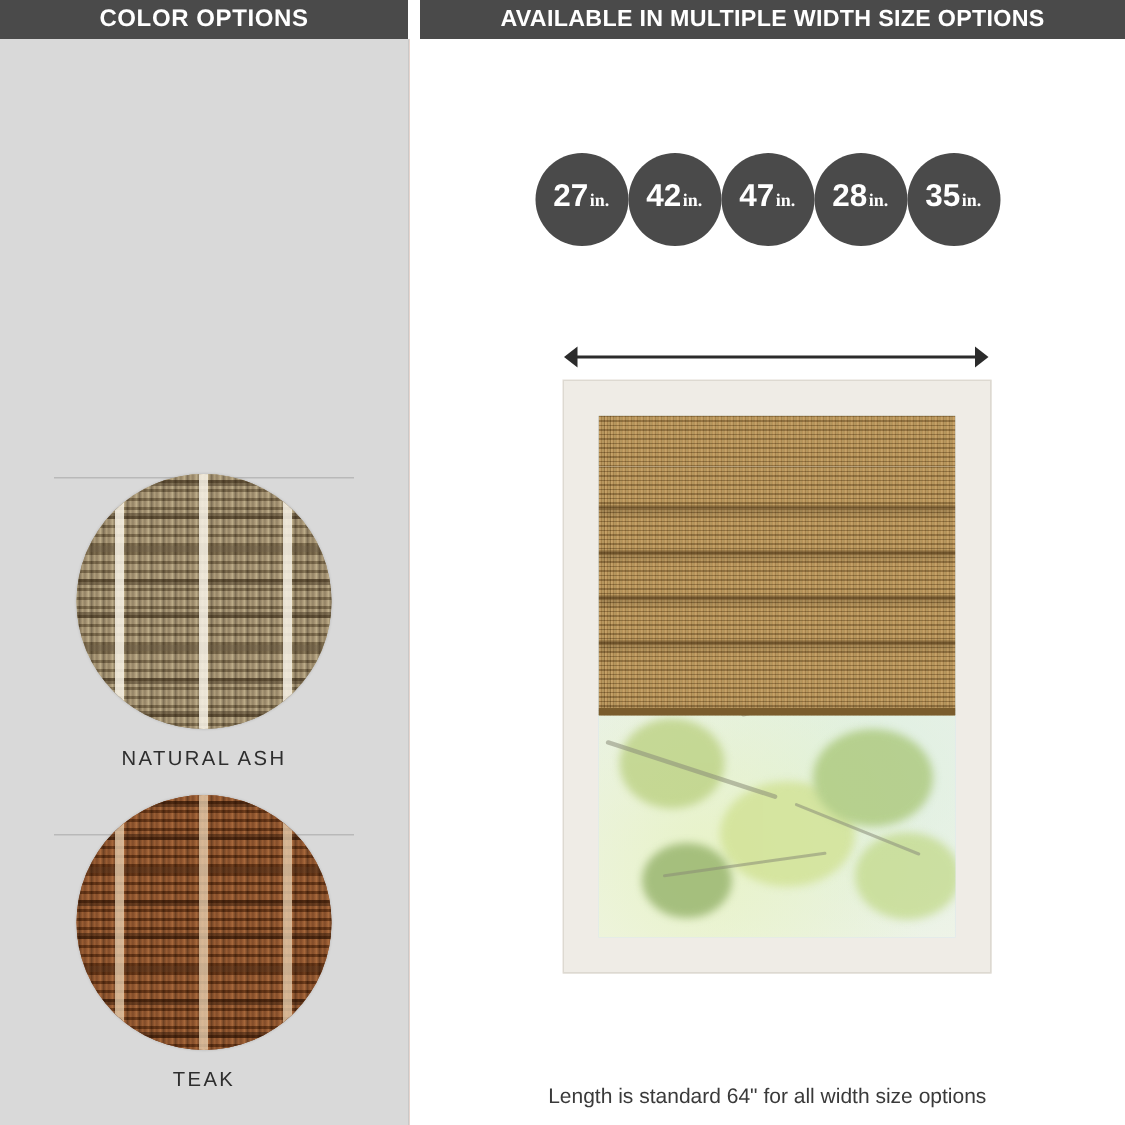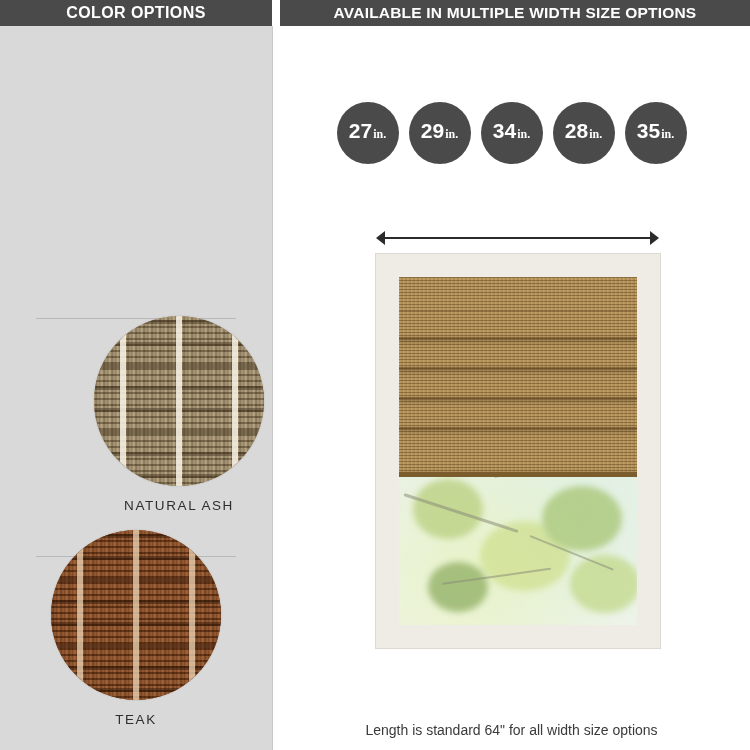--- a/index.html
+++ b/index.html
@@ -112,21 +112,21 @@
     height: 724px;
     background: #ffffff;
   }
   .badges {
     position: absolute;
     top: 76px;
     left: 0;
     width: 477px;
     display: flex;
     justify-content: center;
-    gap: 10px;
+    gap: 0;
   }
   .badge {
     width: 62px;
     height: 62px;
     border-radius: 50%;
     background: #4a4a4a;
     color: #ffffff;
     display: flex;
     align-items: baseline;
     justify-content: center;
@@ -292,21 +292,21 @@
     <div class="header-left">COLOR OPTIONS</div>
     <div class="header-gap"></div>
     <div class="header-right">AVAILABLE IN MULTIPLE WIDTH SIZE OPTIONS</div>
   </div>
 
   <div class="left-panel">
 
 
     <div class="divider" style="top:292px;"></div>
 
-    <div class="swatch-block" style="top:290px;margin-left:43px;">
+    <div class="swatch-block" style="top:290px;">
       <div class="swatch-circle">
         <div class="weave" style="
           background:
             repeating-linear-gradient(90deg,#8d7a5a 0px,#b4a27c 2px,#6f5f44 4px,#a3906c 6px,#7d6c4e 8px),
             linear-gradient(to bottom,#b6a581 0%,#8e7d5d 35%,#a7966f 65%,#7d6e51 100%);">
         </div>
         <div class="weave" style="
           background: repeating-linear-gradient(0deg,
             rgba(44,32,16,0.32) 0px, rgba(44,32,16,0.32) 2px,
             rgba(248,240,222,0.12) 2px, rgba(248,240,222,0.12) 6px);">
@@ -356,25 +356,25 @@
   </div>
 
   <div class="right-panel">
 
     <div class="badges">
       <div class="badge">
         <span class="badge-num">27</span>
         <span class="badge-unit">in.</span>
       </div>
       <div class="badge">
-        <span class="badge-num">29</span>
+        <span class="badge-num">42</span>
         <span class="badge-unit">in.</span>
       </div>
       <div class="badge">
-        <span class="badge-num">34</span>
+        <span class="badge-num">47</span>
         <span class="badge-unit">in.</span>
       </div>
       <div class="badge">
         <span class="badge-num">28</span>
         <span class="badge-unit">in.</span>
       </div>
       <div class="badge">
         <span class="badge-num">35</span>
         <span class="badge-unit">in.</span>
       </div>

